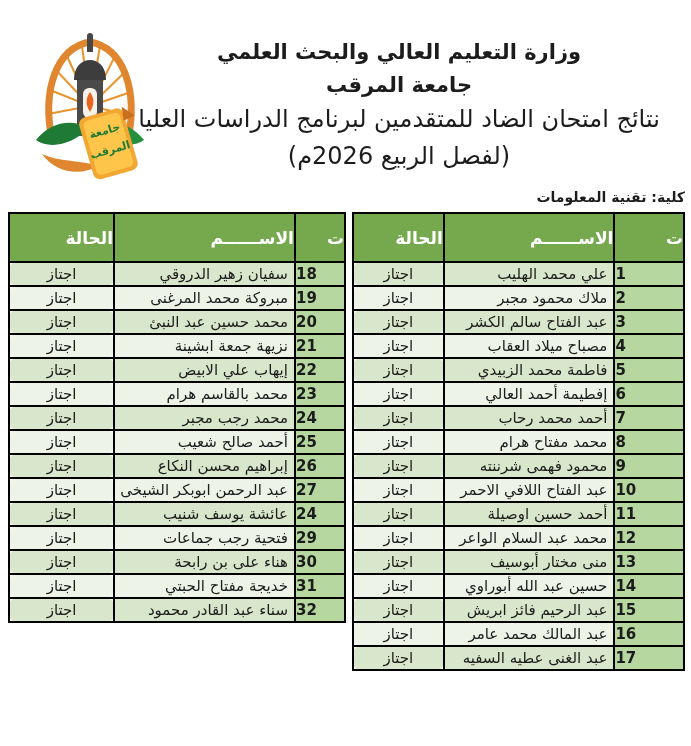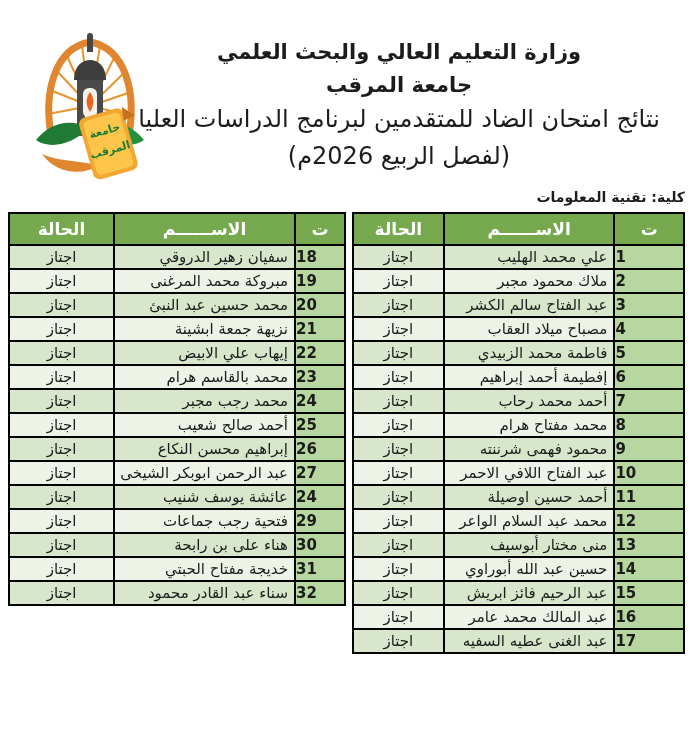--- a/index.html
+++ b/index.html
@@ -24,26 +24,26 @@
 
   
   .tables {
     display:flex; align-items:flex-start; justify-content:space-between;
     margin-top:7px; padding:0 6px 0 8px; gap:6px;
   }
   table { border-collapse:collapse; table-layout:fixed; }
   th, td { border:2px solid #000; overflow:hidden; white-space:nowrap; }
   th {
     background:#76a94e; color:#ffffff; font-weight:bold;
-    font-size:17px; height:32px; text-align:center;
+    font-size:17px; height:49px; text-align:right;
   }
   td { height:24px; font-size:15px; line-height:1.1; }
   td.no-cell   { background:#b7d7a0; font-weight:bold; text-align:left; font-size:15px; }
   td.name-cell { padding:0 6px 0 2px; }
-  td.stat-cell { text-align:center; }
+  td.stat-cell { text-align:center;border-radius:8px; }
   tbody tr:nth-child(odd)  td.band { background:#d8e7cb; }
   tbody tr:nth-child(even) td.band { background:#edf4e7; }
 
   
   .tbl-right col.c-no   { width:71px; }
   .tbl-right col.c-name { width:171px; }
   .tbl-right col.c-stat { width:92px; }
   
   .tbl-left col.c-no   { width:51px; }
   .tbl-left col.c-name { width:181px; }
@@ -143,21 +143,21 @@
     <td class="name-cell band">مصباح ميلاد العقاب</td>
     <td class="stat-cell band">اجتاز</td>
   </tr>
           <tr>
     <td class="no-cell">5</td>
     <td class="name-cell band">فاطمة محمد الزبيدي</td>
     <td class="stat-cell band">اجتاز</td>
   </tr>
           <tr>
     <td class="no-cell">6</td>
-    <td class="name-cell band">إفطيمة أحمد إبراهيم</td>
+    <td class="name-cell band">إفطيمة أحمد العالي</td>
     <td class="stat-cell band">اجتاز</td>
   </tr>
           <tr>
     <td class="no-cell">7</td>
     <td class="name-cell band">أحمد محمد رحاب</td>
     <td class="stat-cell band">اجتاز</td>
   </tr>
           <tr>
     <td class="no-cell">8</td>
     <td class="name-cell band">محمد مفتاح هرام</td>

